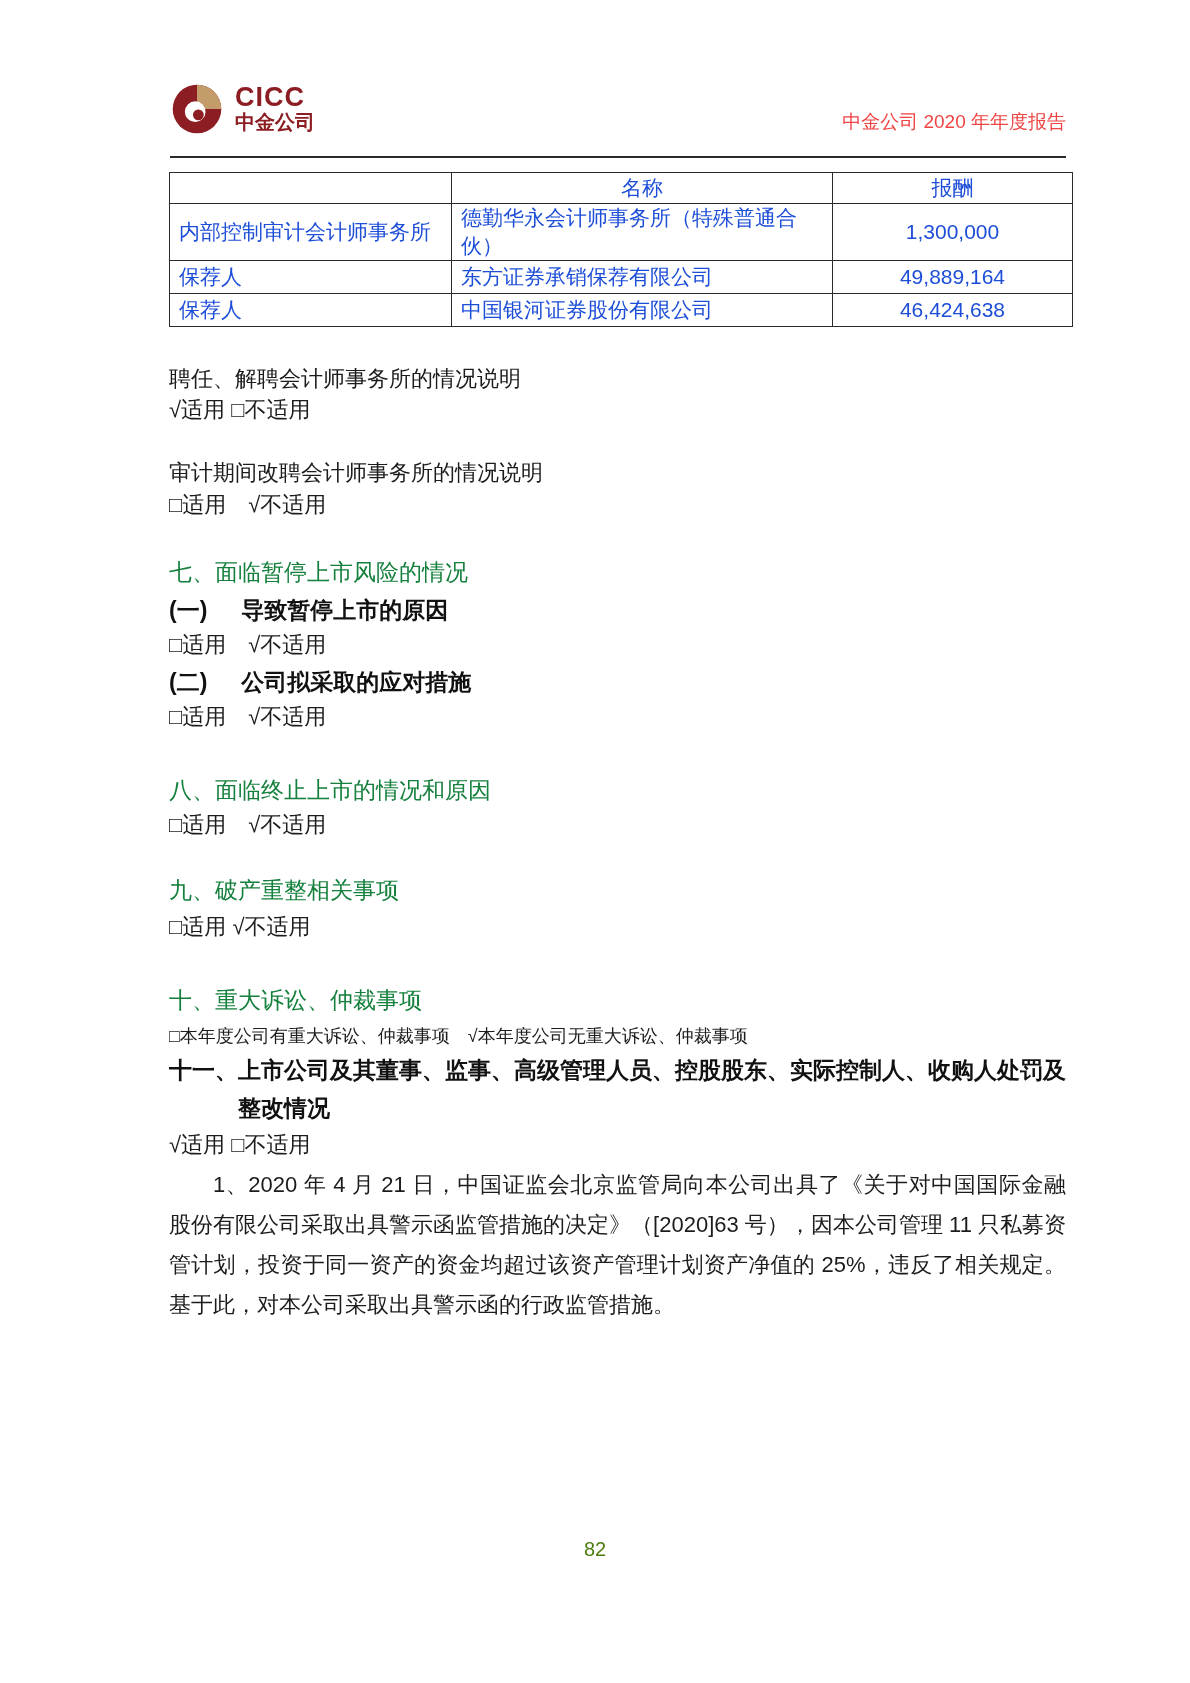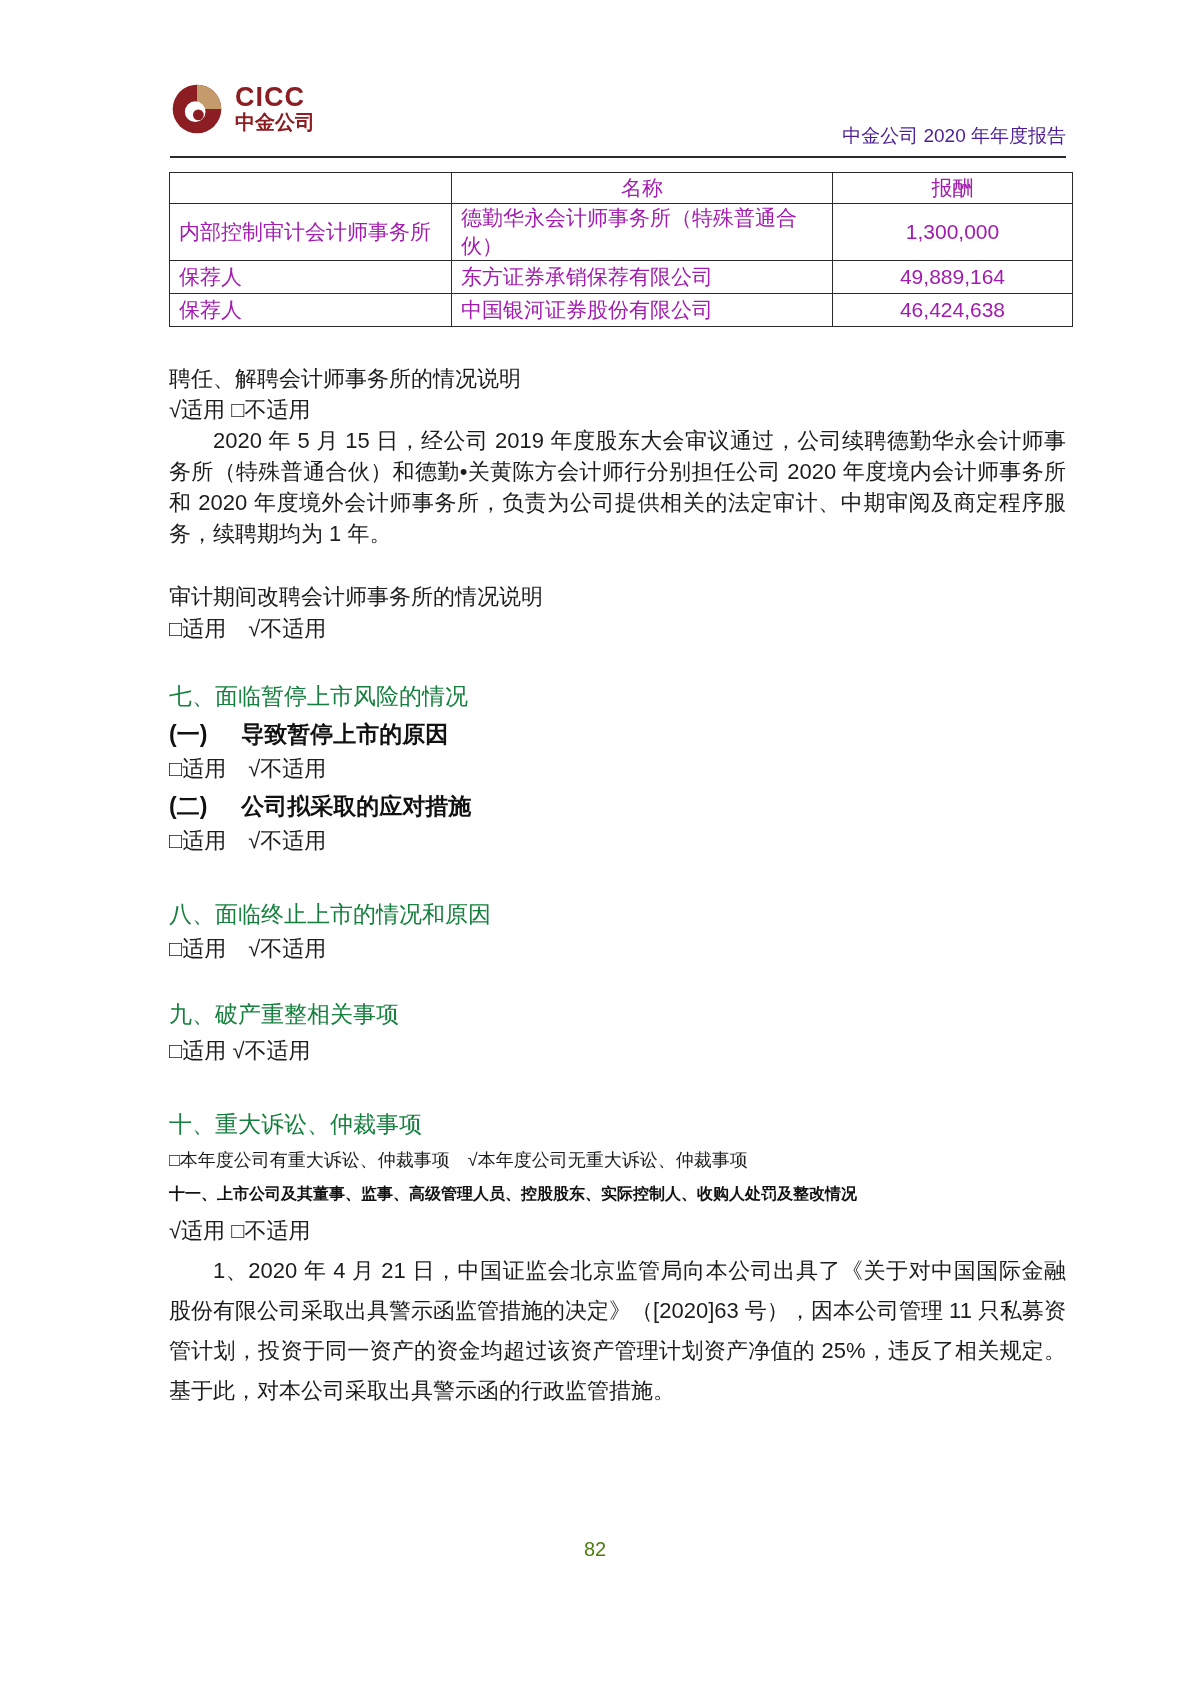--- a/index.html
+++ b/index.html
@@ -26,29 +26,29 @@
   .logo-txt { display:flex; flex-direction:column; justify-content:center; }
   .logo-acronym {
     font-family: "Liberation Sans", sans-serif;
     font-weight: bold; font-size: 27px; line-height: 27px;
     letter-spacing: 1px; color: #8C1D22;
   }
   .logo-cn {
     font-family: "Liberation Sans", sans-serif;
     font-weight: bold; font-size: 20px; line-height: 23px; color: #8C1D22;
   }
-  .hdr-title { align-self: flex-end; padding-bottom: 7px; font-size: 19px; color:#4c1d95; }
+  .hdr-title { align-self: flex-end; padding-bottom: 21px; font-size: 19px; color:#ef4444; }
 
   
   .content { position: absolute; top: 172px; left: 169px; width: 897px; }
 
   
   table.fees {
     width: 100%; border-collapse: collapse; table-layout: fixed;
-    font-size: 21px; color: #a21caf;
+    font-size: 21px; color: #1d4ed8;
   }
   table.fees th, table.fees td { border: 1.5px solid #2b2b2b; padding: 0 9px; font-weight: normal; }
   table.fees th { height: 30px; text-align: center; }
   table.fees td { height: 32px; }
   col.c1 { width: 282px; } col.c2 { width: 381px; } col.c3 { width: 240px; }
   td.num { text-align: center; }
 
   
   .blockA { margin-top: 36px; font-size: 22px; line-height: 31px; }
   .blockA p { margin: 0; }
@@ -59,21 +59,21 @@
 
   .sec-title { margin: 0; font-size: 23px; font-weight: normal; line-height: 30px; color:#15803d; }
   .mt36 { margin-top: 36px; } .mt44 { margin-top: 44px; } .mt70 { margin-top: 70px; }
   .sub-title { margin: 8px 0 0 0; font-size: 23px; font-weight: bold; line-height: 30px; color:#111; }
   .sub-title .num { display:inline-block; margin-right: 34px; }
   .applicability { margin: 6px 0 0 0; font-size: 22px; line-height: 28px; }
   .applicability.mt8 { margin-top: 8px; }
   .app-line { margin: 6px 0 0 0; font-size: 18px; line-height: 30px; }
 
   .sec11-title {
-    margin: 0; font-size: 16px; font-weight: bold; line-height: 38px; color:#111;
+    margin: 0; font-size: 23px; font-weight: bold; line-height: 38px; color:#111;
     padding-left: 69px; text-indent: -69px; text-align: justify;
   }
   .sec11-app { margin: 4px 0 0 0; font-size: 22px; line-height: 28px; }
   .blockC { margin-top: 6px; font-size: 22px; line-height: 40px; }
   .blockC p { margin: 0; text-align: justify; text-indent: 2em; }
 
   .footer-pgnum {
     position: absolute; top: 1538px; left: 0; width: 100%;
     text-align: center; font-size: 20px; color: #4d7c0f;
   }
@@ -129,21 +129,20 @@
           <td>保荐人</td>
           <td>中国银河证券股份有限公司</td>
           <td class="num">46,424,638</td>
         </tr>
       </tbody>
     </table>
 
     <div class="blockA">
       <p>聘任、解聘会计师事务所的情况说明</p>
       <p>√适用 □不适用</p>
-      <p class="para-just">2020 年 5 月 15 日，经公司 2019 年度股东大会审议通过，公司续聘德勤华永会计师事务所（特殊普通合伙）和德勤•关黄陈方会计师行分别担任公司 2020 年度境内会计师事务所和 2020 年度境外会计师事务所，负责为公司提供相关的法定审计、中期审阅及商定程序服务，续聘期均为 1 年。</p>
     </div>
 
     <div class="blockB">
       <p>审计期间改聘会计师事务所的情况说明</p>
       <p>□适用　√不适用</p>
     </div>
 
     <p class="sec-title mt36">七、面临暂停上市风险的情况</p>
     <p class="sub-title">
       <span class="num">(一)</span><span>导致暂停上市的原因</span>

